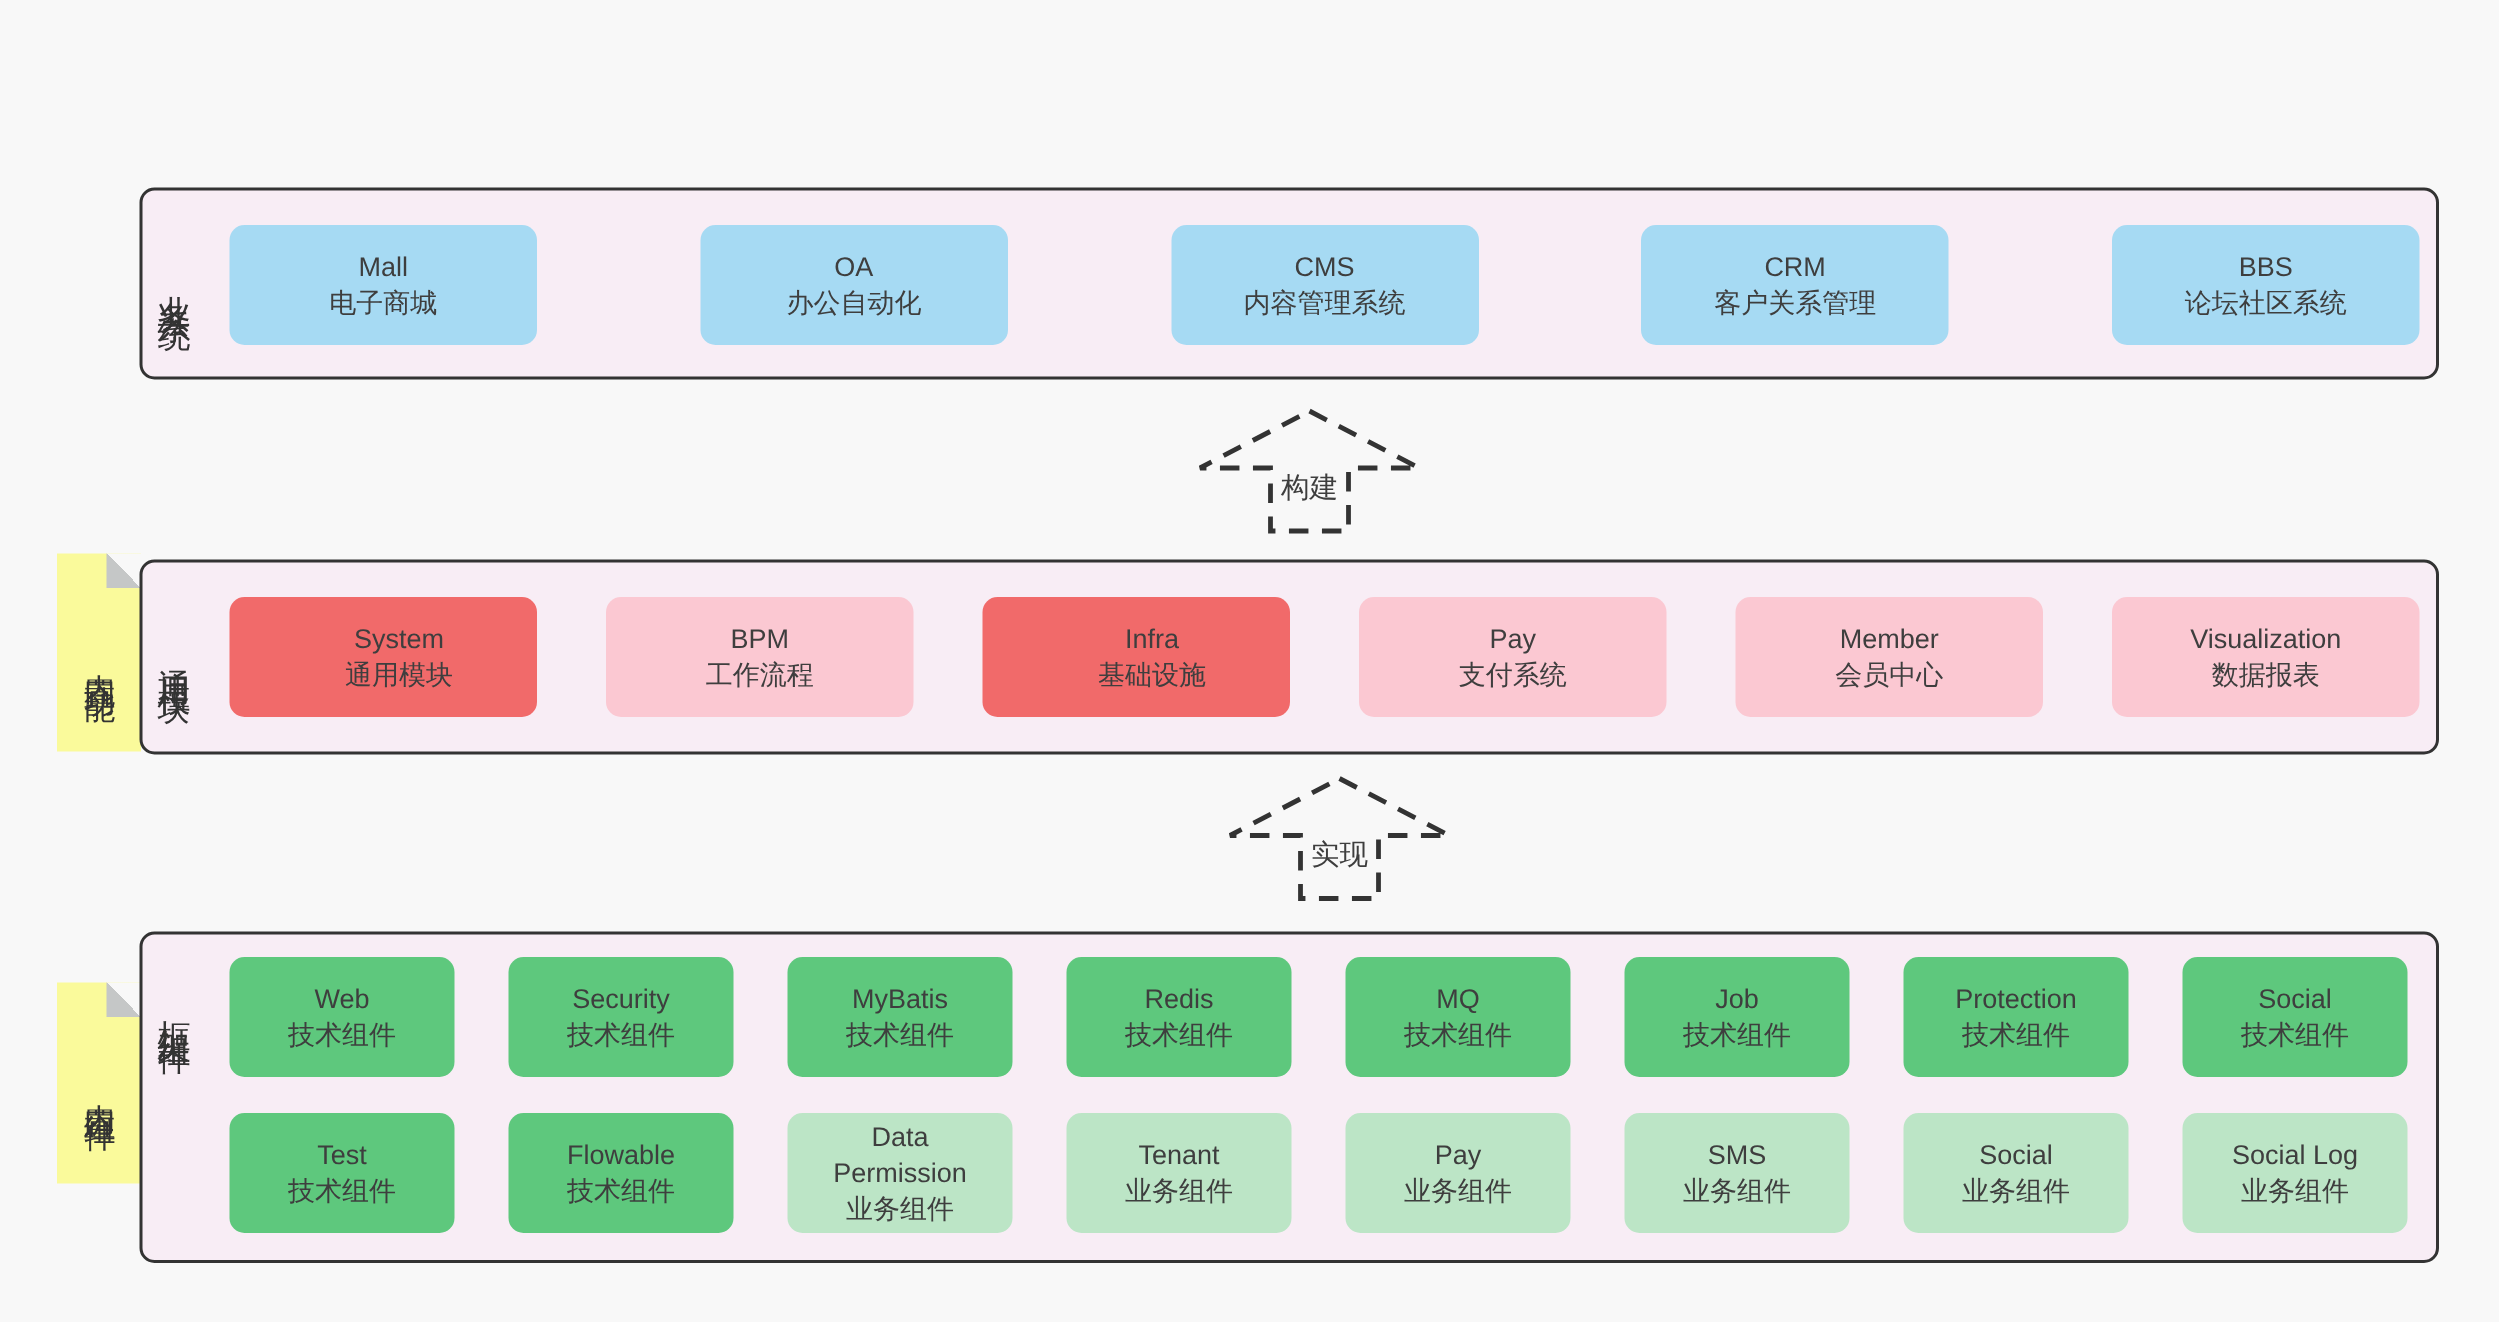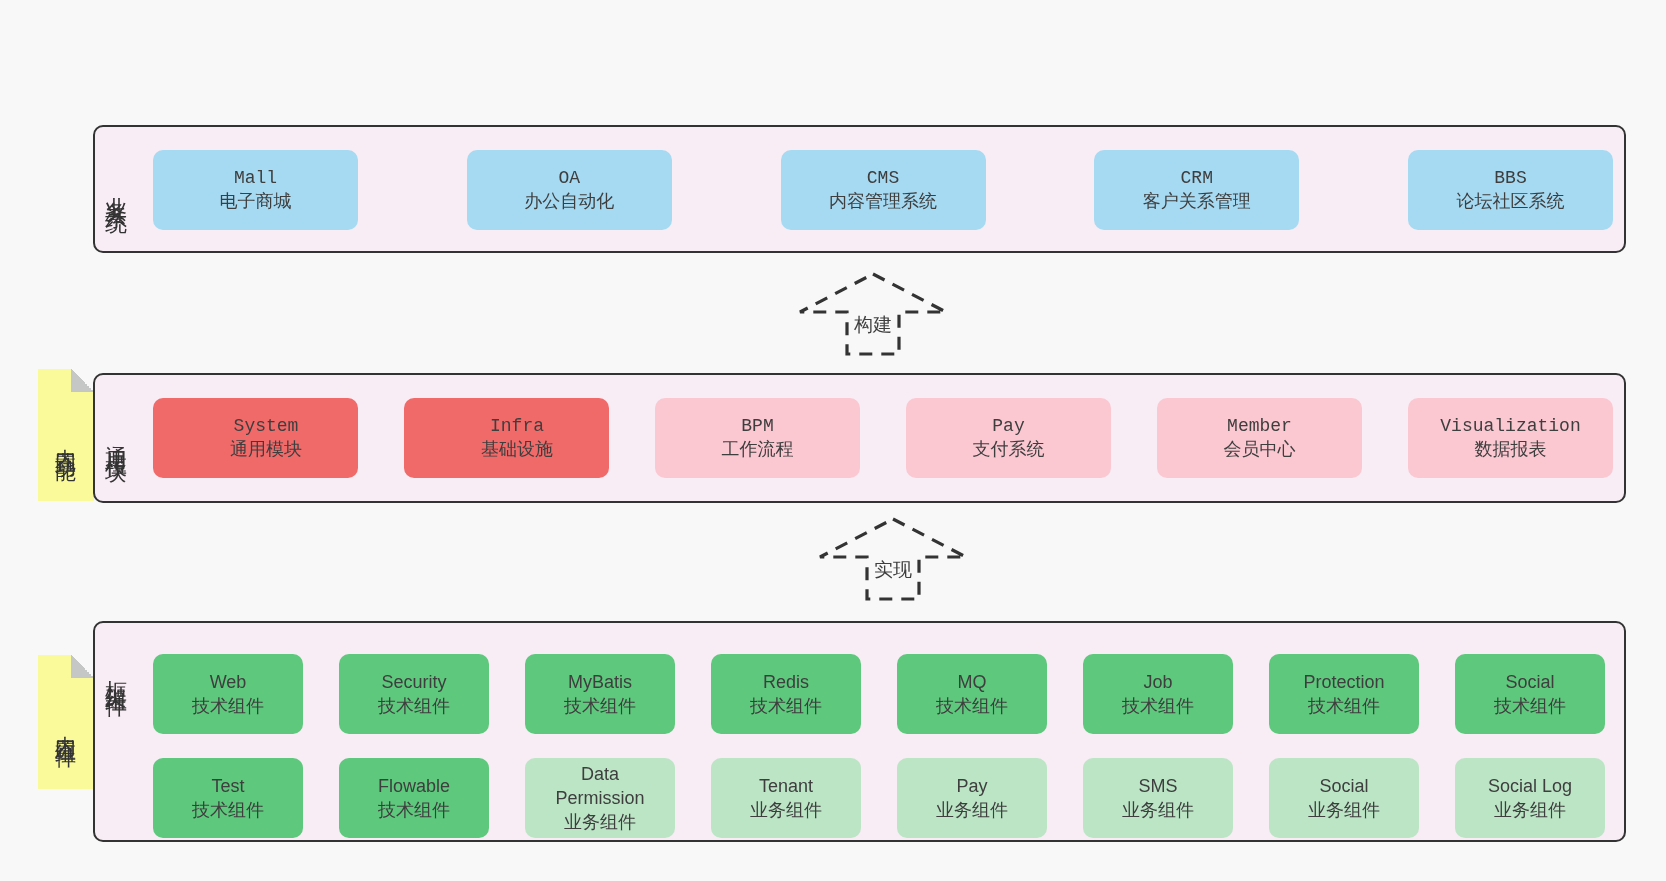--- a/index.html
+++ b/index.html
@@ -31,37 +31,37 @@
     font-size:22px;letter-spacing:5px;line-height:1;
     color:#333;white-space:nowrap;
   }
   .vcenter{top:50%;transform:translateY(-50%);}
   .panel-3 .vlabel{top:40px;}
 
   
   .row{
     position:absolute;display:flex;justify-content:space-between;
   }
-  .row-6{left:58px;right:11px;font-family:Liberation Mono, monospace;}
+  .row-6{left:58px;right:11px;}
   .row-8{left:58px;right:19px;}
   .panel-1 .row{top:23px;}
   .panel-2 .row{top:23px;}
   .panel-3 .row-a{top:15px;}
   .panel-3 .row-b{top:119px;}
 
   .box{
     height:80px;border-radius:10px;
     display:flex;flex-direction:column;
     justify-content:center;align-items:center;
     text-align:center;
     font-size:18px;line-height:24px;color:#3e3e3e;
     box-sizing:border-box;padding:0 4px;
   }
   .w6{width:205px;}
-  .w8{width:150px;margin-top:16px;}
+  .w8{width:150px;}
   .t{white-space:pre-line;}
   .c-blue{background:#a6daf3;}
   .c-red{background:#f16a6a;padding-left:25px;}
   .c-pink{background:#fbc8d2;}
   .c-green{background:#5ec87d;}
   .c-lgreen{background:#bce5c6;}
 
   
   .sticky{
     position:absolute;left:38px;width:56px;
@@ -127,27 +127,27 @@
     <div class="sticky-label">内置功能</div>
   </div>
 
   <section class="panel panel-2">
     <div class="vlabel vcenter">通用模块</div>
     <div class="row row-6">
       <div class="box w6 c-red">
         <span class="t">System</span>
         <span class="s">通用模块</span>
       </div>
+      <div class="box w6 c-pink">
+        <span class="t">BPM</span>
+        <span class="s">工作流程</span>
+      </div>
       <div class="box w6 c-red">
         <span class="t">Infra</span>
         <span class="s">基础设施</span>
-      </div>
-      <div class="box w6 c-pink">
-        <span class="t">BPM</span>
-        <span class="s">工作流程</span>
       </div>
       <div class="box w6 c-pink">
         <span class="t">Pay</span>
         <span class="s">支付系统</span>
       </div>
       <div class="box w6 c-pink">
         <span class="t">Member</span>
         <span class="s">会员中心</span>
       </div>
       <div class="box w6 c-pink">

